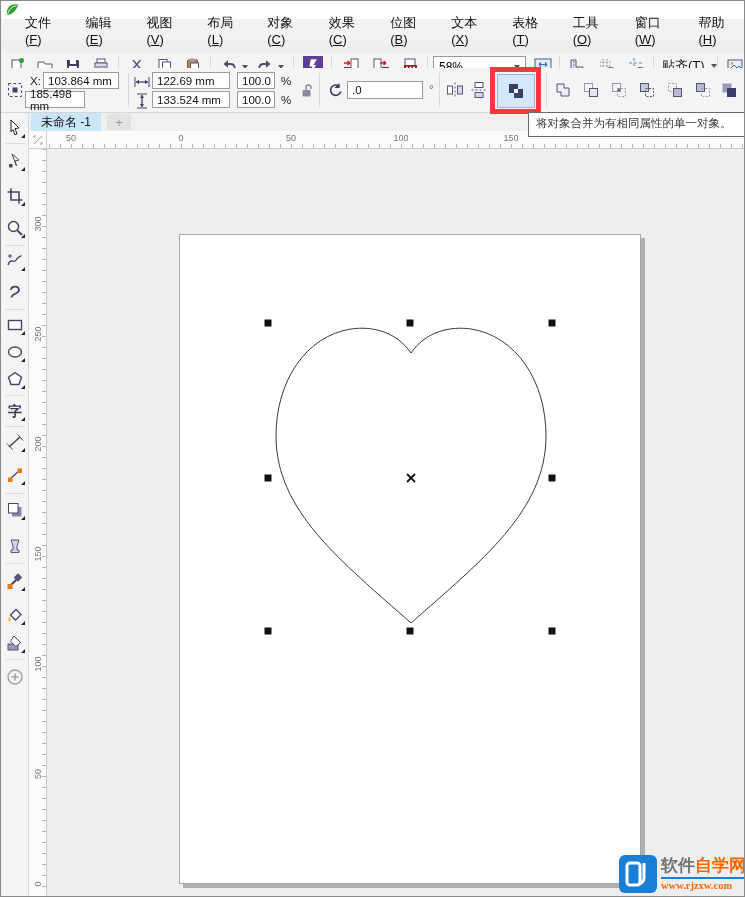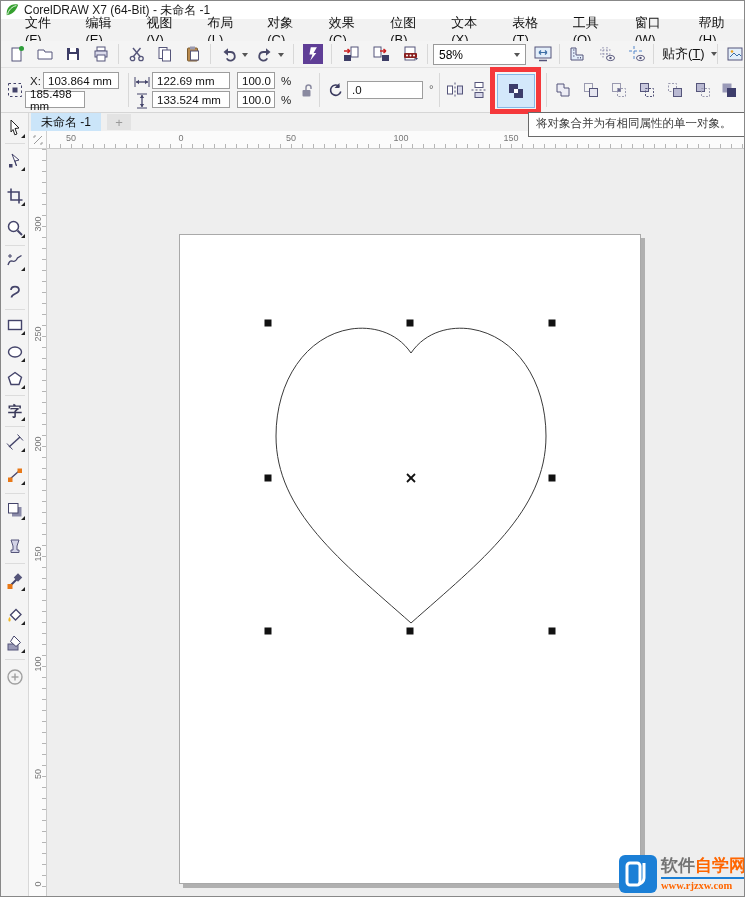--- a/index.html
+++ b/index.html
@@ -12,21 +12,21 @@
   
   .titlebar { position:absolute; left:0; top:0; width:745px; height:18px;
     background:#ffffff; display:flex; align-items:center; gap:5px; padding-left:4px; }
   .titlebar .title { font-size:12px; color:#1a1a1a; }
   
   .menubar { position:absolute; left:0; top:18px; width:745px; height:22px;
     background:#f2f2f2; display:flex; align-items:center; padding-left:10px; }
   .menu-item { font-size:13px; color:#111; padding:2px 14px; cursor:default; }
   .menu-item u { text-decoration:underline; }
   
-  .toolbar { position:absolute; left:0; top:40px; width:745px; height:27px;
+  .toolbar { position:absolute; left:0; top:52px; width:745px; height:27px;
     background:#f4f4f4; border-bottom:1px solid #e2e2e2; }
   .propbar { position:absolute; left:0; top:67px; width:745px; height:45px;
     background:#f4f4f4; border-bottom:1px solid #d6d6d6; }
   .tbtn { position:absolute; width:24px; height:24px; top:1px; display:flex;
     align-items:center; justify-content:center; border-radius:2px; }
   .caret { position:absolute; top:10px; width:8px; height:8px; display:flex; align-items:center; justify-content:center; }
   .tri-down { width:0; height:0; border-left:3.5px solid transparent;
     border-right:3.5px solid transparent; border-top:4px solid #555; }
   .vsep { position:absolute; top:3px; width:1px; height:20px; background:#d8d8d8; }
   .vsep2 { position:absolute; top:5px; width:1px; height:34px; background:#d8d8d8; }
@@ -106,21 +106,20 @@
 </head>
 <body>
 
 <div class="app">
 
   <div class="titlebar">
     <svg width="14" height="14" viewBox="0 0 16 16">
       <path d="M2 14 C1 5 7 0 15 2 C13 8 9 13 2 14 Z" fill="#35a02f"></path>
       <path d="M3 13 C4 8 8 4 13 3" fill="none" stroke="#fff" stroke-width="1"></path>
     </svg>
-    <span class="title">CorelDRAW X7 (64-Bit) - 未命名 -1</span>
   </div>
 
   <div class="menubar">
     <div class="menu-item"><span>文件(</span><u>F</u><span>)</span></div>
     <div class="menu-item"><span>编辑(</span><u>E</u><span>)</span></div>
     <div class="menu-item"><span>视图(</span><u>V</u><span>)</span></div>
     <div class="menu-item"><span>布局(</span><u>L</u><span>)</span></div>
     <div class="menu-item"><span>对象(</span><u>C</u><span>)</span></div>
     <div class="menu-item"><span>效果(</span><u>C</u><span>)</span></div>
     <div class="menu-item"><span>位图(</span><u>B</u><span>)</span></div>

